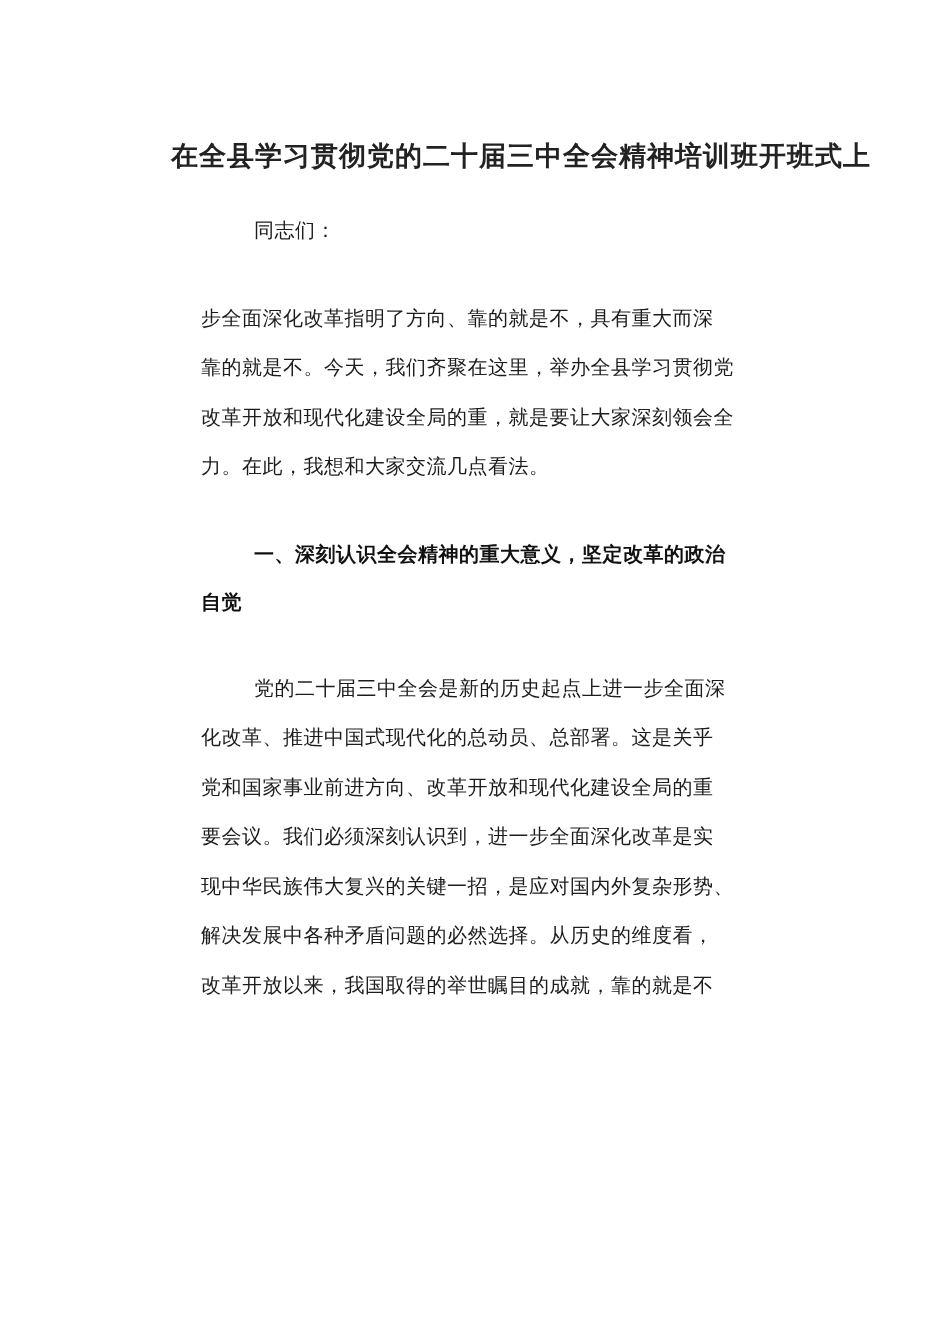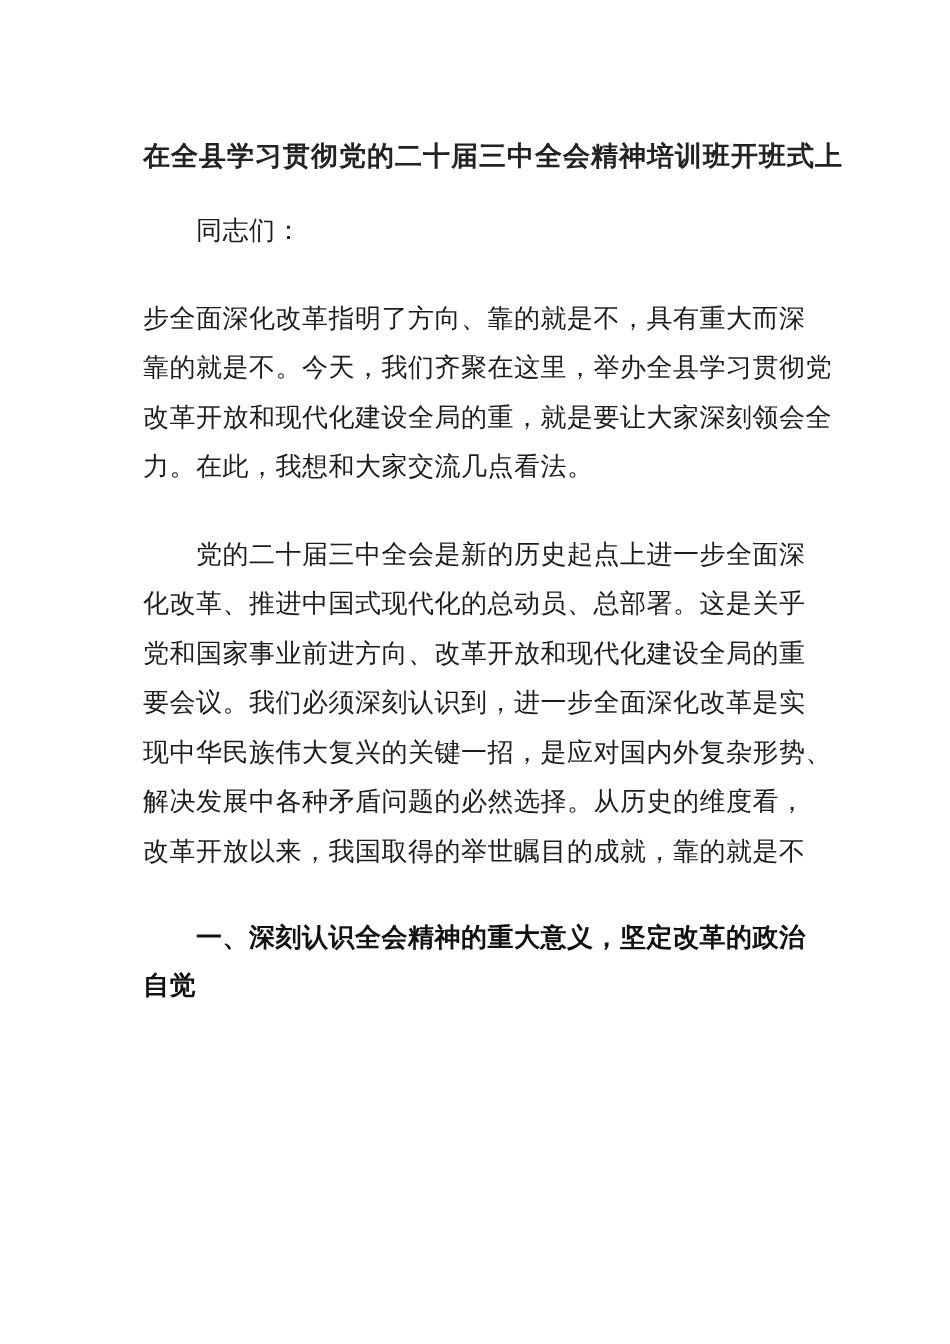--- a/index.html
+++ b/index.html
@@ -12,39 +12,41 @@
     height: 1344px;
     font-family: "Liberation Serif", serif;
   }
   .page {
     position: relative;
     width: 950px;
     height: 1344px;
     background: #ffffff;
     overflow: hidden;
     box-sizing: border-box;
+    padding-left: 28px;
   }
   .content {
     box-sizing: border-box;
     padding: 128px 145px 0 143px;
     color: #1c1c1c;
   }
   .doc-title {
     text-align: center;
     font-weight: bold;
     font-size: 27px;
     line-height: 56px;
     letter-spacing: 1px;
     color: #222222;
   }
   .block {
-    font-size: 26px;
+    font-size: 20px;
     letter-spacing: 0.5px;
     line-height: 49.5px;
     color: #1c1c1c;
+    margin-left: 30px;
   }
   .block.salutation {
     margin-top: 22px;
   }
   .block.para {
     margin-top: 38px;
   }
   .block.heading {
     margin-top: 38px;
     font-weight: bold;
@@ -69,28 +71,28 @@
     <div id="blocks">
         <div class="block salutation">
           <div class="line indent">同志们：</div>
         </div>
         <div class="block para">
           <div class="line">步全面深化改革指明了方向、靠的就是不，具有重大而深</div>
           <div class="line">靠的就是不。今天，我们齐聚在这里，举办全县学习贯彻党</div>
           <div class="line">改革开放和现代化建设全局的重，就是要让大家深刻领会全</div>
           <div class="line">力。在此，我想和大家交流几点看法。</div>
         </div>
+        <div class="block heading">
+          <div class="line indent">一、深刻认识全会精神的重大意义，坚定改革的政治</div>
+          <div class="line">自觉</div>
+        </div>
         <div class="block para">
           <div class="line indent">党的二十届三中全会是新的历史起点上进一步全面深</div>
           <div class="line">化改革、推进中国式现代化的总动员、总部署。这是关乎</div>
           <div class="line">党和国家事业前进方向、改革开放和现代化建设全局的重</div>
           <div class="line">要会议。我们必须深刻认识到，进一步全面深化改革是实</div>
           <div class="line">现中华民族伟大复兴的关键一招，是应对国内外复杂形势、</div>
           <div class="line">解决发展中各种矛盾问题的必然选择。从历史的维度看，</div>
           <div class="line">改革开放以来，我国取得的举世瞩目的成就，靠的就是不</div>
         </div>
-        <div class="block heading">
-          <div class="line indent">一、深刻认识全会精神的重大意义，坚定改革的政治</div>
-          <div class="line">自觉</div>
-        </div>
       </div>
   </div>
 </div>
 
 </body></html>

